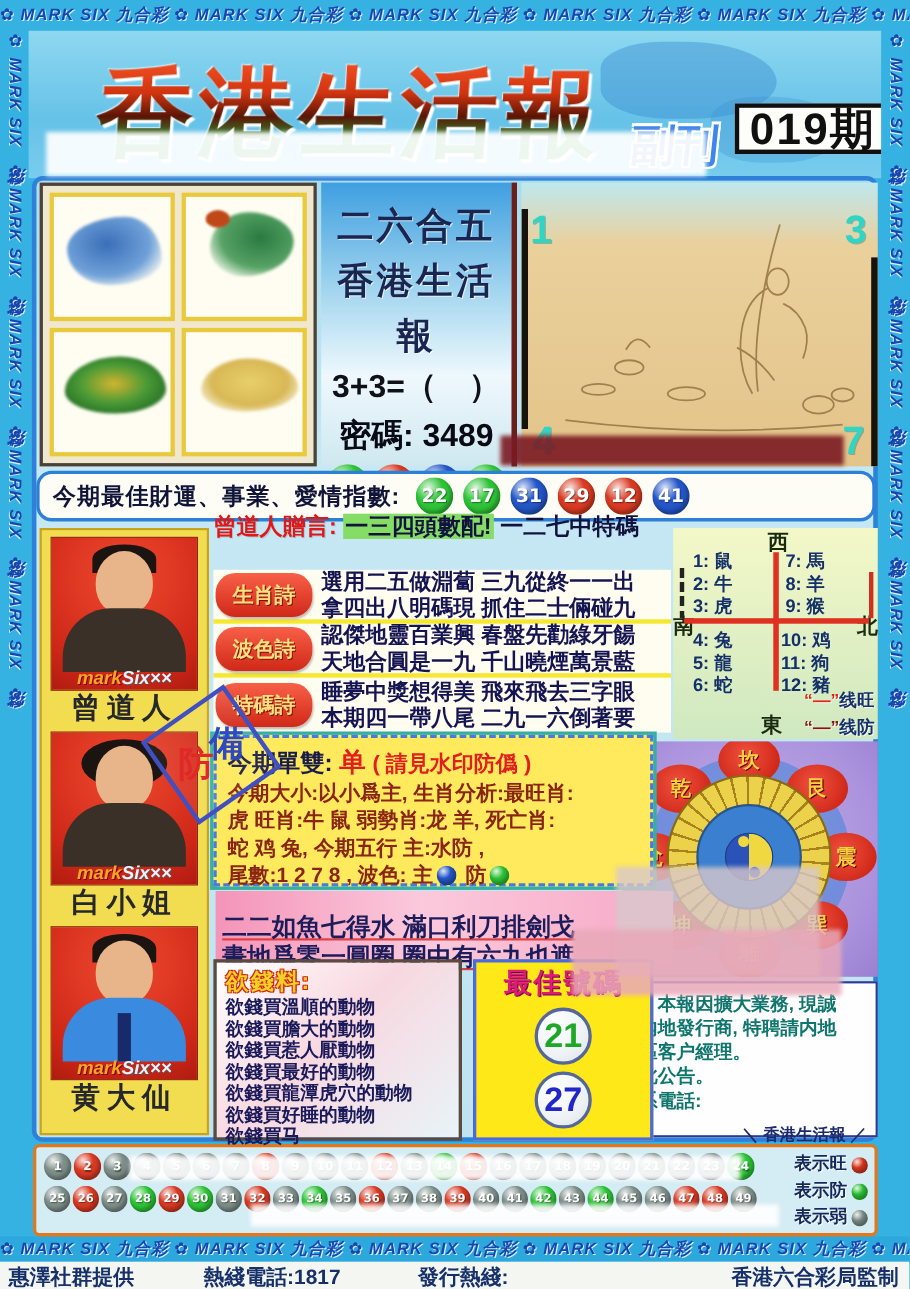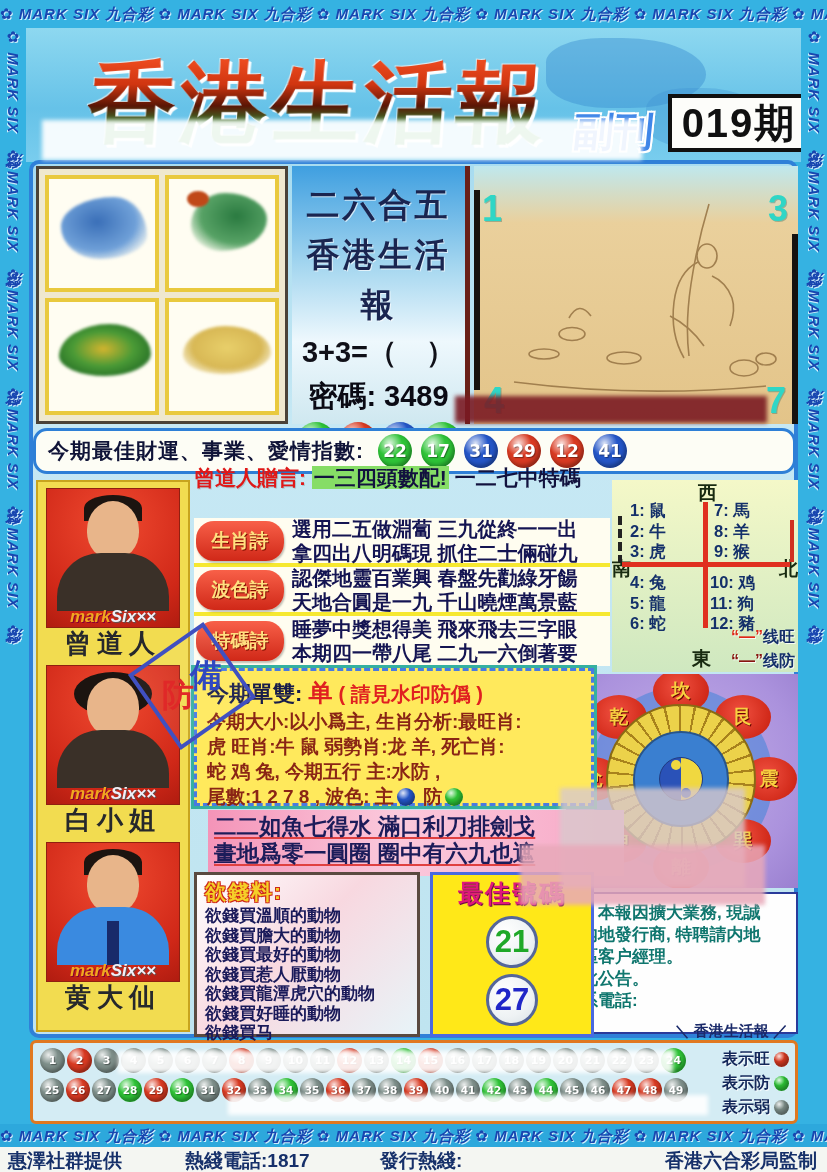--- a/index.html
+++ b/index.html
@@ -11,21 +11,21 @@
 .strip{position:absolute;color:#1846b0;font-weight:900;font-size:15px;letter-spacing:1px;white-space:nowrap;overflow:hidden;text-shadow:1px 1px 0 #cfeefc;font-style:italic}
 .strip-top{left:0;top:0;width:827px;height:28px;line-height:28px;text-align:center}
 .strip-bottom{left:0;top:1124px;width:827px;height:23px;line-height:23px;text-align:center;background:#2da8dc}
 .strip-left,.strip-right{top:28px;width:26px;height:1096px;writing-mode:vertical-rl;text-orientation:mixed;line-height:26px}
 .strip-left{left:0}.strip-right{left:801px}
 
 .header{left:26px;top:28px;width:775px;height:134px;background:linear-gradient(180deg,#8ed8f0 0%,#66c2e8 60%,#79cdee 100%);overflow:hidden}
 .hblob{position:absolute;background:#3a8fd0;opacity:.45;border-radius:40% 60% 55% 45%}
 .title{position:absolute;left:62px;top:16px;font-size:88px;font-weight:900;letter-spacing:4px;transform:skewX(-4deg);background:linear-gradient(180deg,#ff5a2a 0%,#d03510 34%,#5a1505 52%,#2aa03a 72%,#1c7a2e 100%);-webkit-background-clip:text;background-clip:text;color:transparent;filter:drop-shadow(3px 3px 0 rgba(255,255,255,.95)) drop-shadow(-1px -1px 0 rgba(255,255,255,.7))}
 .subtitle{position:absolute;left:548px;top:76px;font-size:40px;font-weight:900;color:#3f86e8;transform:skewX(-6deg);text-shadow:2px 2px 0 #fff,-2px -2px 0 #fff,2px -2px 0 #fff,-2px 2px 0 #fff}
-.issuebox{position:absolute;left:642px;top:66px;width:142px;height:58px;background:#fdfdfa;border:4px solid #101010;display:flex;align-items:center;justify-content:center;font-size:40px;font-weight:900;color:#101010;letter-spacing:2px}
+.issuebox{position:absolute;left:642px;top:66px;width:142px;height:46px;background:#fdfdfa;border:4px solid #101010;display:flex;align-items:center;justify-content:center;font-size:40px;font-weight:900;color:#101010;letter-spacing:2px}
 
 .main-frame{left:29px;top:160px;width:769px;height:878px;border:4px solid #2f80d8;border-radius:10px;background:linear-gradient(180deg,#a8dcf0 0%,#c6e8f4 30%,#bfe4f0 100%)}
 
 .animals{left:36px;top:166px;width:252px;height:258px;background:#efe8cf;border:3px solid #4a4238;display:grid;grid-template-columns:1fr 1fr;grid-template-rows:1fr 1fr;gap:6px;padding:6px}
 .acell{border:4px solid #e9c93e;background:#fffdf2;position:relative;overflow:hidden}
 .blob{position:absolute;filter:blur(1.5px)}
 .goat{left:12px;top:18px;width:86px;height:62px;border-radius:62% 38% 55% 45%/48% 62% 38% 52%;background:radial-gradient(ellipse at 42% 40%,#3a6fb8 0%,#6fa0d8 55%,rgba(150,190,230,.2) 80%)}
 .dragon{left:22px;top:14px;width:76px;height:58px;border-radius:45% 55% 60% 40%/55% 45% 55% 45%;background:radial-gradient(ellipse at 60% 40%,#2a7a40 0%,#57a265 55%,rgba(120,190,140,.15) 82%)}
 .dragonhead{left:18px;top:12px;width:22px;height:16px;border-radius:50%;background:#c04818;filter:blur(1px)}
 .toad{left:10px;top:22px;width:92px;height:52px;border-radius:55% 45% 50% 50%/62% 58% 42% 38%;background:radial-gradient(ellipse at 48% 48%,#d2b42e 0%,#4a9a36 45%,#2f7a2a 70%,rgba(90,160,90,.15) 85%)}
@@ -82,21 +82,21 @@
 .analysis{left:194px;top:668px;width:400px;height:138px;background:#ffe95c;border:3px dashed #4a7ae0;outline:3px solid #35b0a0;padding:6px 10px;z-index:5}
 .ahead{font-size:22px;font-weight:900;color:#181c4a;white-space:nowrap}
 .ahead .aval{color:#e02020;font-size:24px}
 .ahead .anote{color:#e02020;font-size:20px}
 .aline{font-size:19px;font-weight:900;color:#8a2515;line-height:25px;white-space:nowrap}
 .aline .mini{vertical-align:-3px;margin:0 3px}
 .stamp{left:146px;top:640px;width:92px;height:92px;border:4px solid #4050c0;transform:rotate(-35deg);display:flex;align-items:center;justify-content:center;gap:2px;z-index:40;background:rgba(255,255,255,.06)}
 .stamp span{display:inline-block;transform:rotate(35deg);font-size:32px;font-weight:900}
 .stamp .s1{color:#e02828}.stamp .s2{color:#3048c0}
 
-.couplet{left:208px;top:810px;width:416px;height:66px;background:linear-gradient(90deg,#f494b8,#fbc9dc 45%,#f7a8c6);padding:3px 6px;z-index:4}
+.couplet{left:196px;top:810px;width:416px;height:66px;background:linear-gradient(90deg,#f494b8,#fbc9dc 45%,#f7a8c6);padding:19px 6px;z-index:4}
 .cline{font-size:22.5px;font-weight:900;color:#1c1c5a;line-height:27px;white-space:nowrap;text-decoration:underline;text-decoration-color:#e04040;text-decoration-thickness:2px;text-underline-offset:3px}
 
 .money{left:194px;top:872px;width:226px;height:165px;background:linear-gradient(135deg,#ffffff 0%,#f8d8e0 45%,#e8f4f8 100%);border:3px solid #5a4a40;padding:3px 8px;z-index:4}
 .money-title{font-size:21px;font-weight:900;color:#f5d028;letter-spacing:2px;text-shadow:1px 1px 0 #d02818,-1px -1px 0 #d02818,1px -1px 0 #d02818,-1px 1px 0 #d02818}
 .money-item{font-size:17px;font-weight:900;color:#1a1a5a;line-height:19.5px;white-space:nowrap}
 
 .best{left:430px;top:872px;width:164px;height:165px;background:#ffe818;border:3px solid #4a6ae0;text-align:center;padding-top:2px;z-index:4}
 .best-title{font-size:25px;font-weight:900;color:#e0187a;letter-spacing:2px;text-shadow:1px 1px 0 #6a1040}
 .bignum{width:52px;height:52px;border-radius:50%;border:3px solid #55669a;background:radial-gradient(circle at 35% 30%,#ffffff 0%,#eef2f4 60%,#d8e0e4 100%);display:flex;align-items:center;justify-content:center;font-size:31px;font-weight:900;margin:6px auto 0}
 .bignum.green{color:#1fa828}.bignum.blue{color:#2026c8}
@@ -303,22 +303,22 @@
 <div class="abs couplet">
   <div class="cline">二二如魚七得水 滿口利刀排劍戈</div>
   <div class="cline">畫地爲零一圓圈 圈中有六九也遮</div>
 </div>
 
 <div class="abs money">
   <div class="money-title">欲錢料:</div>
   <div>
         <div class="money-item">欲錢買溫順的動物</div>
         <div class="money-item">欲錢買膽大的動物</div>
+        <div class="money-item">欲錢買惹人厭動物</div>
         <div class="money-item">欲錢買最好的動物</div>
-        <div class="money-item">欲錢買惹人厭動物</div>
         <div class="money-item">欲錢買龍潭虎穴的動物</div>
         <div class="money-item">欲錢買好睡的動物</div>
         <div class="money-item">欲錢買马</div>
       </div>
 </div>
 
 <div class="abs best">
   <div class="best-title">最佳號碼</div>
   <div>
         <div class="bignum green">21</div>

